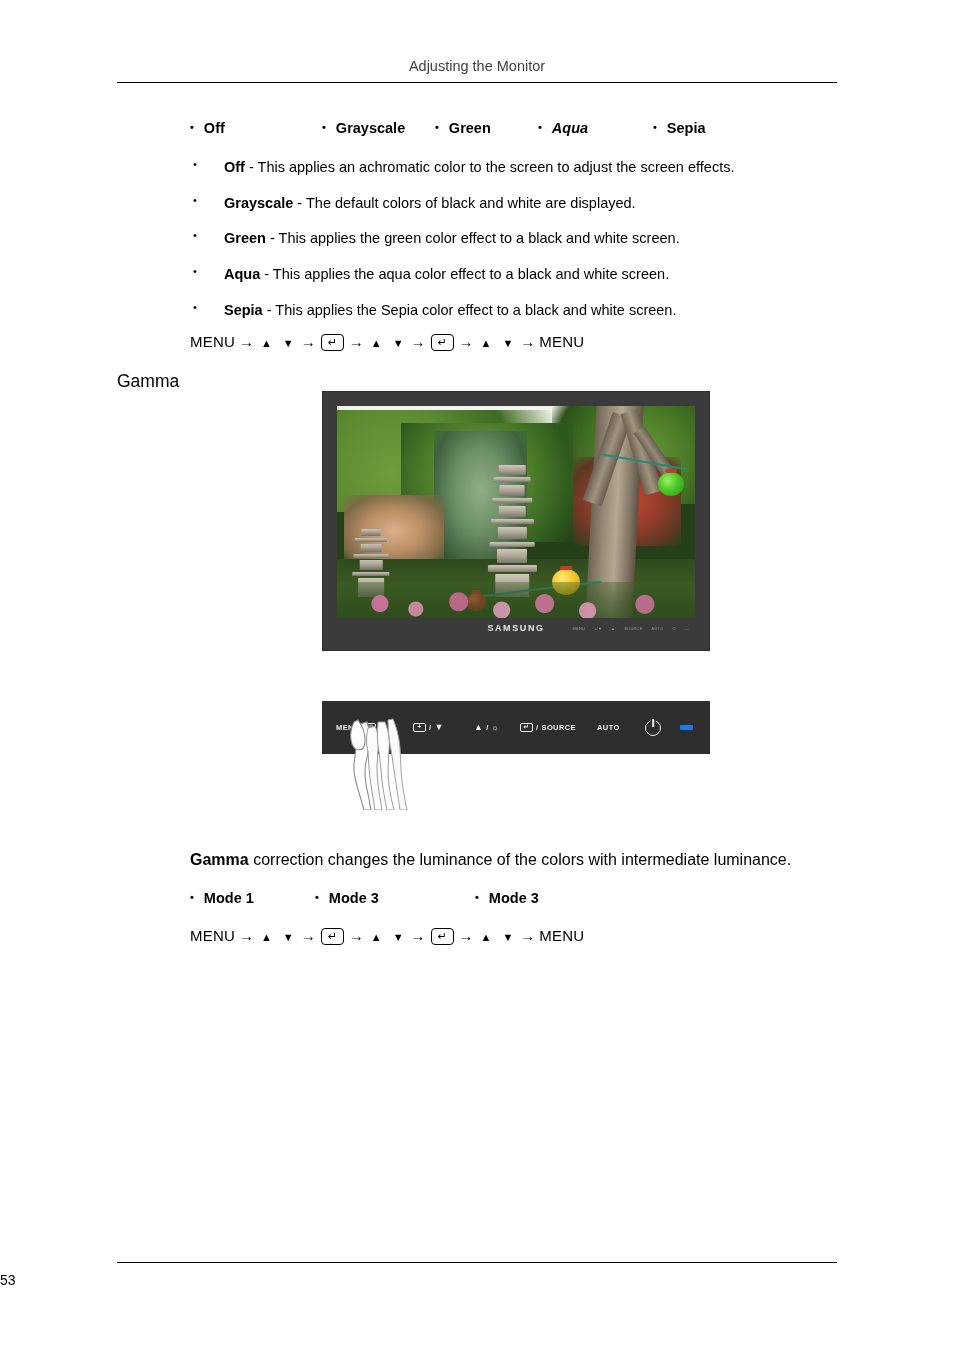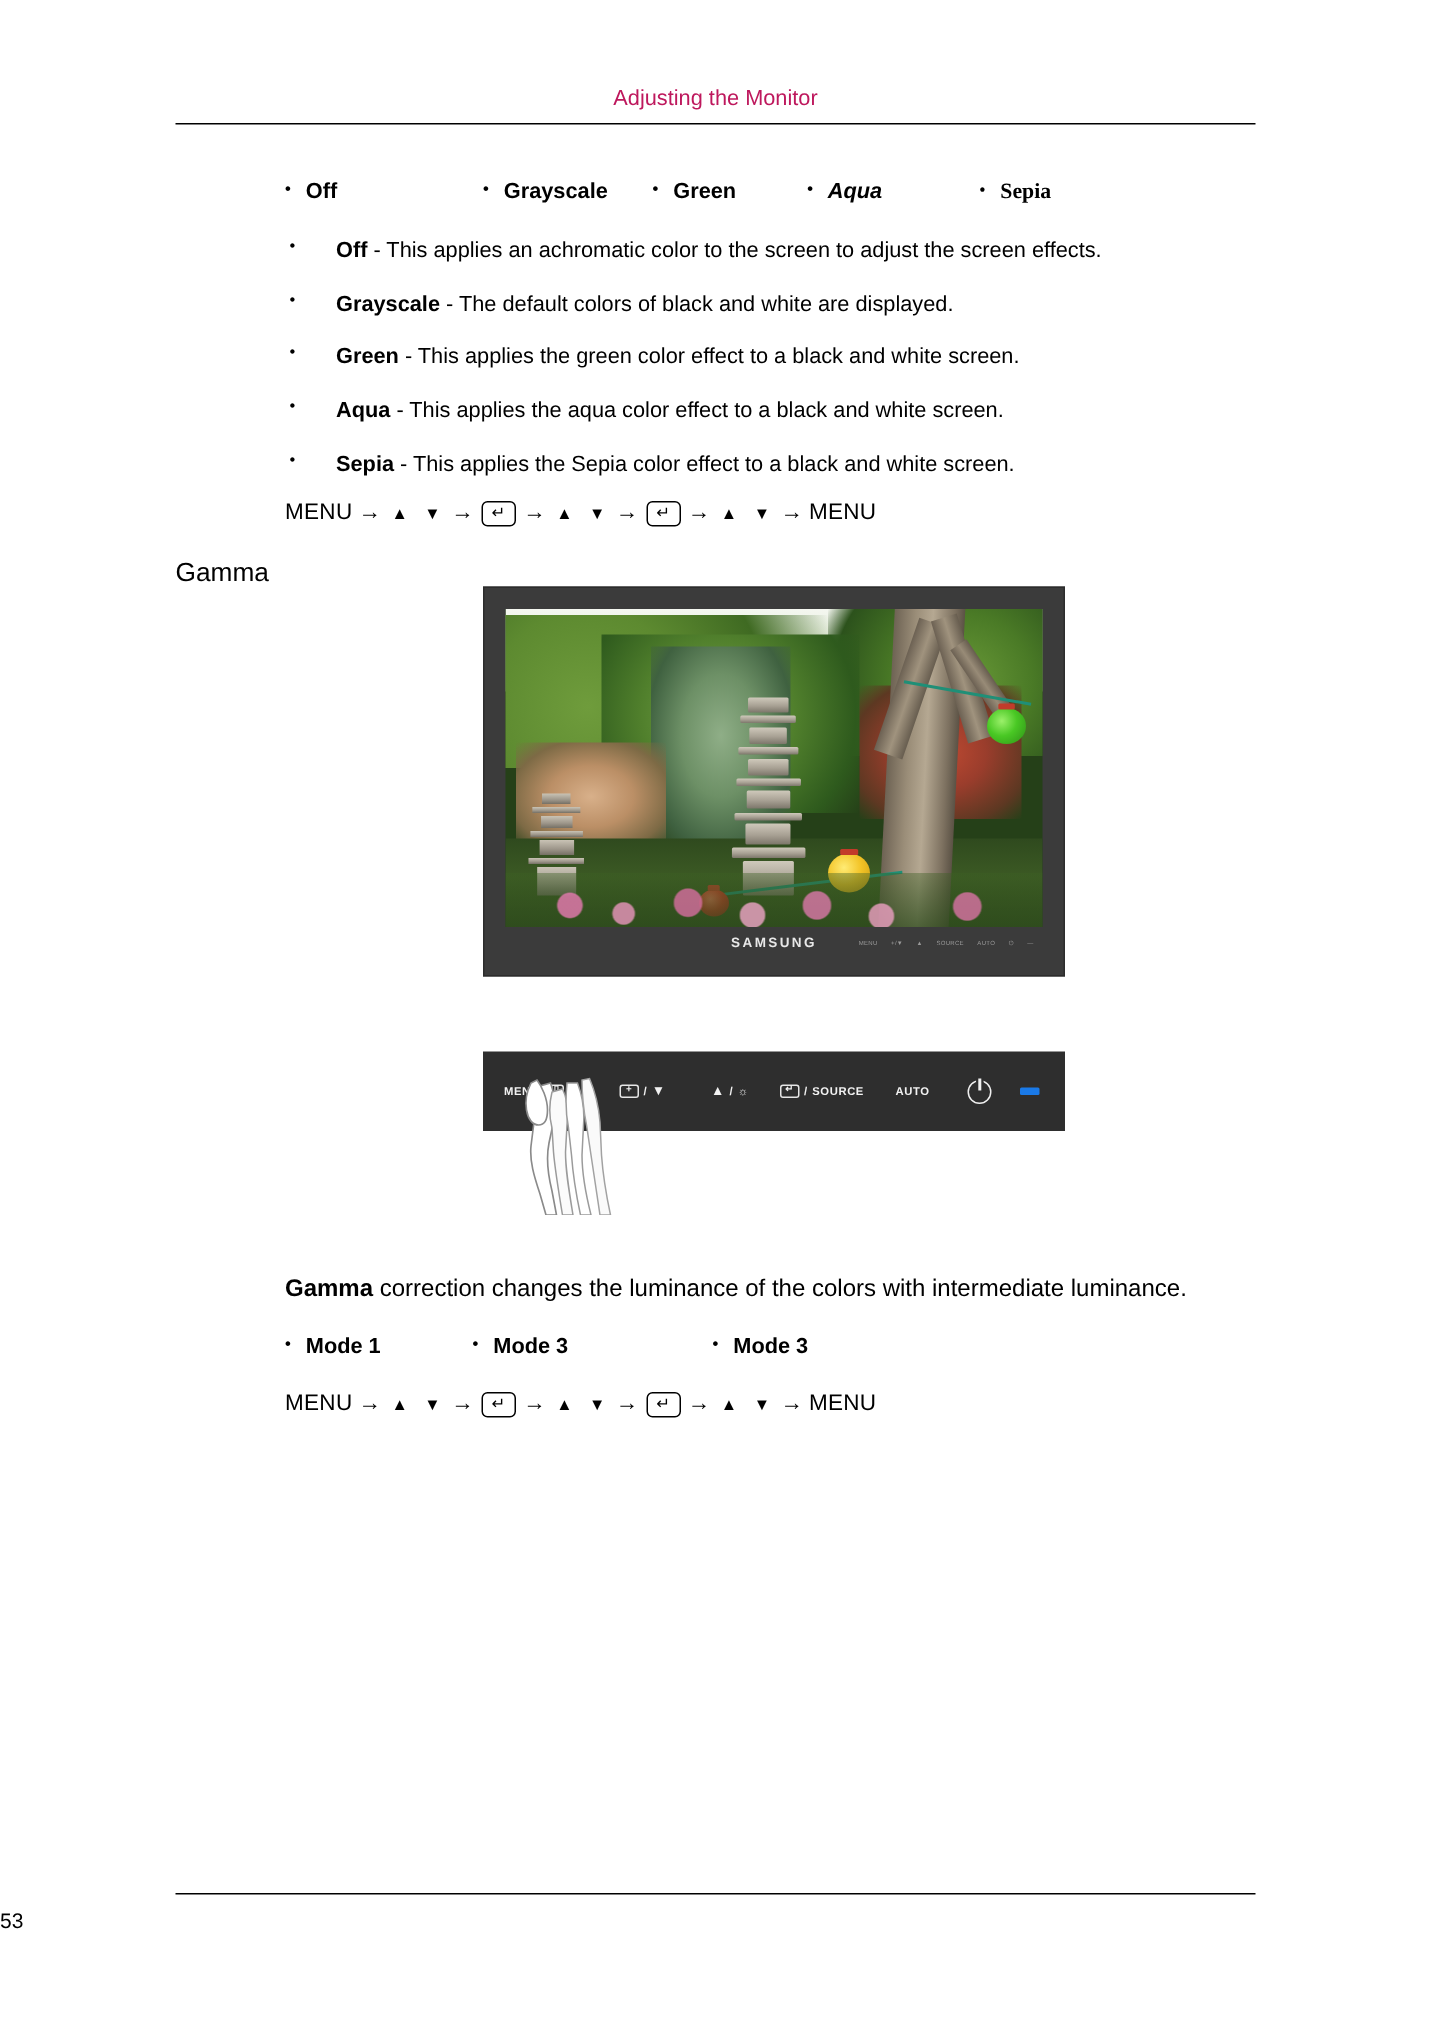--- a/index.html
+++ b/index.html
@@ -22,21 +22,21 @@
   }
 
   
   .header-title {
     position: absolute;
     top: 58px;
     left: 0;
     width: 954px;
     text-align: center;
     font-size: 14.5px;
-    color: #be185d;
+    color: #404040;
   }
   .rule {
     position: absolute;
     left: 117px;
     width: 720px;
     height: 0;
     border-top: 1.6px solid #000;
   }
   .rule-top  { top: 82px; }
   .rule-bot  { top: 1262px; }
@@ -385,21 +385,21 @@
 <div class="page">
 
   <div class="header-title">Adjusting the Monitor</div>
   <div class="rule rule-top"></div>
 
   <div class="opt-row" id="color-effect-row" style="position: absolute; height: 20px;">
       <span class="opt" style="position: absolute; left: 0px;"><span class="bullet">•</span><span class="opt-label">Off</span></span>
       <span class="opt" style="position: absolute; left: 132px;"><span class="bullet">•</span><span class="opt-label">Grayscale</span></span>
       <span class="opt" style="position: absolute; left: 245px;"><span class="bullet">•</span><span class="opt-label">Green</span></span>
       <span class="opt" style="position: absolute; left: 348px; font-style: italic;"><span class="bullet">•</span><span class="opt-label">Aqua</span></span>
-      <span class="opt" style="position: absolute; left: 463px; font-family: Liberation Serif, serif;"><span class="bullet">•</span><span class="opt-label">Sepia</span></span>
+      <span class="opt" style="position: absolute; left: 463px;"><span class="bullet">•</span><span class="opt-label">Sepia</span></span>
     </div>
 
   <div class="blist" id="effects-list">
       <div class="item"><span class="bullet">•</span><span class="term">Off</span><span> - This applies an achromatic color to the screen to adjust the screen effects.</span></div>
       <div class="item"><span class="bullet">•</span><span class="term">Grayscale</span><span> - The default colors of black and white are displayed.</span></div>
       <div class="item"><span class="bullet">•</span><span class="term">Green</span><span> - This applies the green color effect to a black and white screen.</span></div>
       <div class="item"><span class="bullet">•</span><span class="term">Aqua</span><span> - This applies the aqua color effect to a black and white screen.</span></div>
       <div class="item"><span class="bullet">•</span><span class="term">Sepia</span><span> - This applies the Sepia color effect to a black and white screen.</span></div>
     </div>
 

